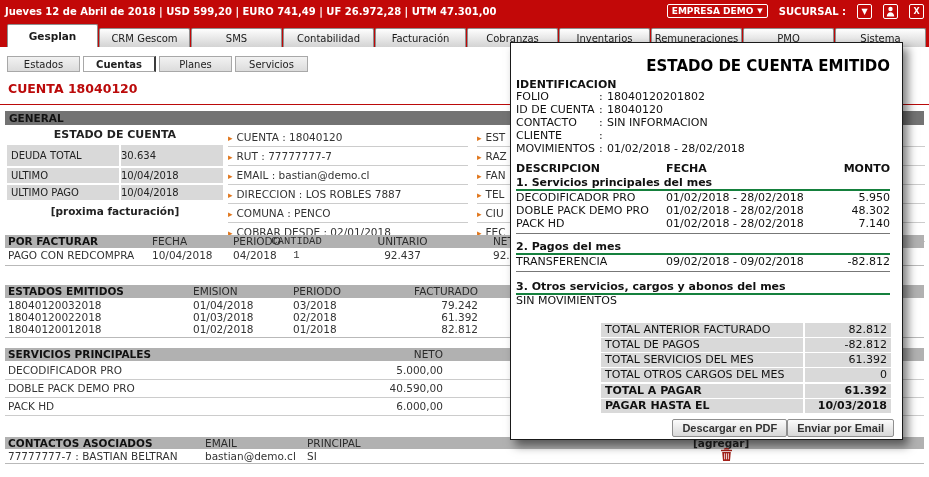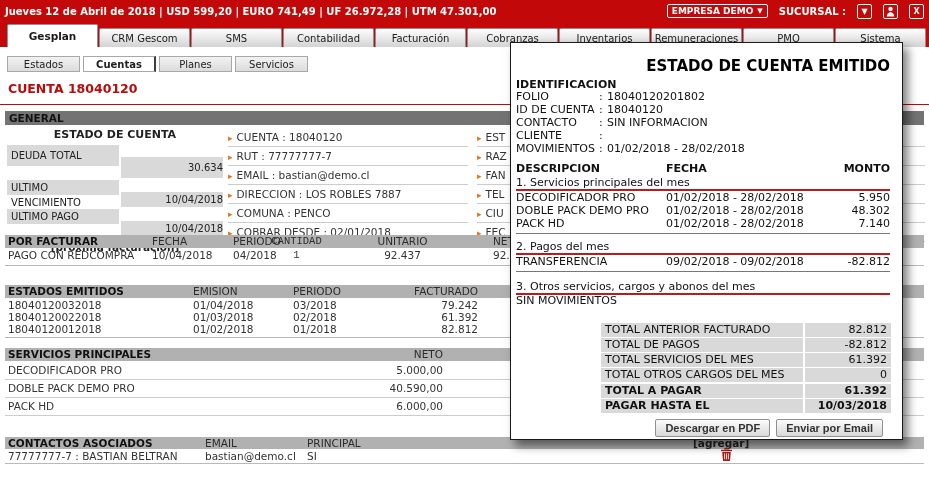--- a/index.html
+++ b/index.html
@@ -37,21 +37,21 @@
   .red-rule{position:absolute;top:104px;left:0;width:929px;height:1px;background:#bb0a0a;}
   .gbar{position:absolute;top:111px;left:5px;width:919px;height:14px;line-height:14px;
         background:#737373;font-weight:bold;padding-left:4px;box-sizing:border-box;color:#111;}
 
   
   .ec{position:absolute;left:7px;top:128px;width:216px;}
   .ec-title{text-align:center;font-weight:bold;font-size:11px;height:17px;}
   .ec-row{display:flex;gap:2px;margin-bottom:2px;}
   .ec-l,.ec-v{background:#d9d9d9;box-sizing:border-box;}
   .ec-l{width:112px;padding-left:4px;}
-  .ec-v{flex:1;text-align:right;margin-top:12px;}
+  .ec-v{flex:1;}
   .ec-row.big .ec-l,.ec-row.big .ec-v{font-size:10px;height:21px;line-height:21px;}
   .ec-row.sm .ec-l,.ec-row.sm .ec-v{font-size:10px;height:15px;line-height:15px;}
   .ec-link{text-align:center;font-weight:bold;margin-top:5px;cursor:pointer;}
 
   
   .fields{position:absolute;top:128px;}
   .fields.mid{left:228px;width:240px;}
   .fields.right{left:477px;width:448px;}
   .frow{height:18px;line-height:18px;border-bottom:1px solid #ccc;color:#333;
         white-space:nowrap;overflow:hidden;}
@@ -85,28 +85,28 @@
   .p-ident-title{position:absolute;top:35px;left:5px;font-weight:bold;}
   .idrow{position:absolute;left:5px;width:380px;height:12px;line-height:12px;}
   .id-label{position:absolute;left:0;}
   .id-colon{position:absolute;left:83px;}
   .id-value{position:absolute;left:91px;white-space:nowrap;}
   .prow{position:absolute;left:0;width:391px;height:12px;line-height:12px;}
   .p-name{position:absolute;left:5px;}
   .p-fecha{position:absolute;left:155px;}
   .p-monto{position:absolute;right:12px;}
   .p-b{font-weight:bold;}
-  .sec{position:absolute;left:5px;width:374px;font-weight:normal;height:13px;line-height:13px;
-       border-bottom:2px solid #b91c1c;}
+  .sec{position:absolute;left:5px;width:374px;font-weight:bold;height:13px;line-height:13px;
+       border-bottom:2px solid #15803d;}
   .pline{position:absolute;left:5px;width:374px;height:1px;background:#777;}
   .srow{position:absolute;left:90px;width:290px;height:14px;line-height:14px;}
   .srow .sl{position:absolute;left:0;width:198px;background:#d9d9d9;padding-left:4px;height:14px;}
   .srow .sv{position:absolute;left:204px;width:82px;background:#d9d9d9;text-align:right;padding-right:4px;height:14px;}
   .srow.bold{font-weight:bold;}
-  .pbtns{position:absolute;top:376px;right:19px;display:flex;gap:6px;padding-left:48px;}
+  .pbtns{position:absolute;top:376px;right:8px;display:flex;padding-left:48px;}
   .btn{background:linear-gradient(#fcfcfc,#d8d8d8);border:1px solid #8f8f8f;border-radius:2px;
        font-weight:bold;font-size:11px;color:#333;padding:2px 9px;height:18px;line-height:13px;
        box-sizing:border-box;cursor:pointer;white-space:nowrap;}
 </style>
 </head>
 <body>
 
 <div id="app">
 
   <div class="topbar">

